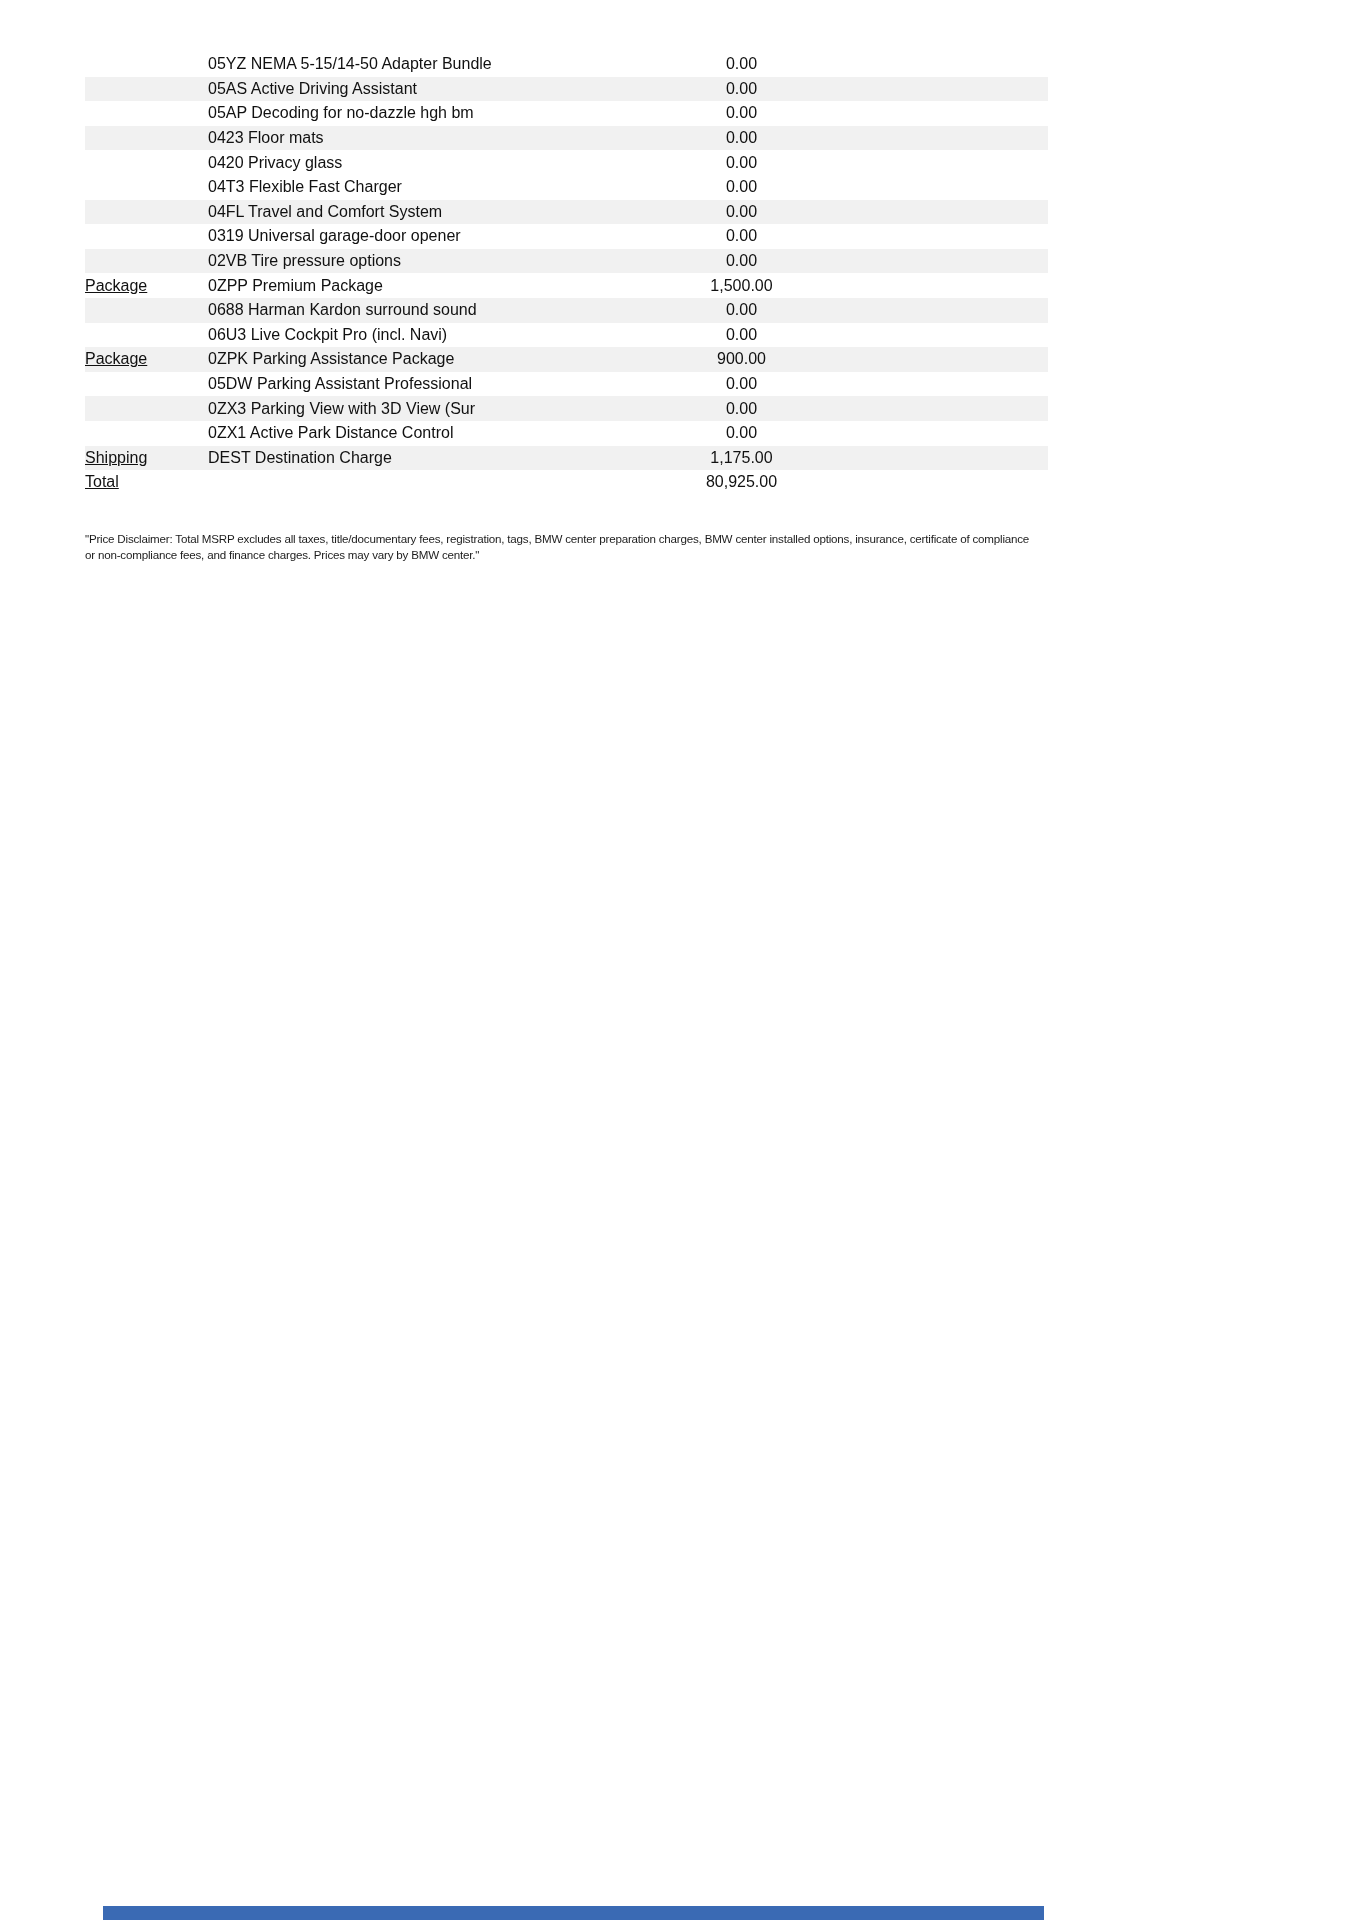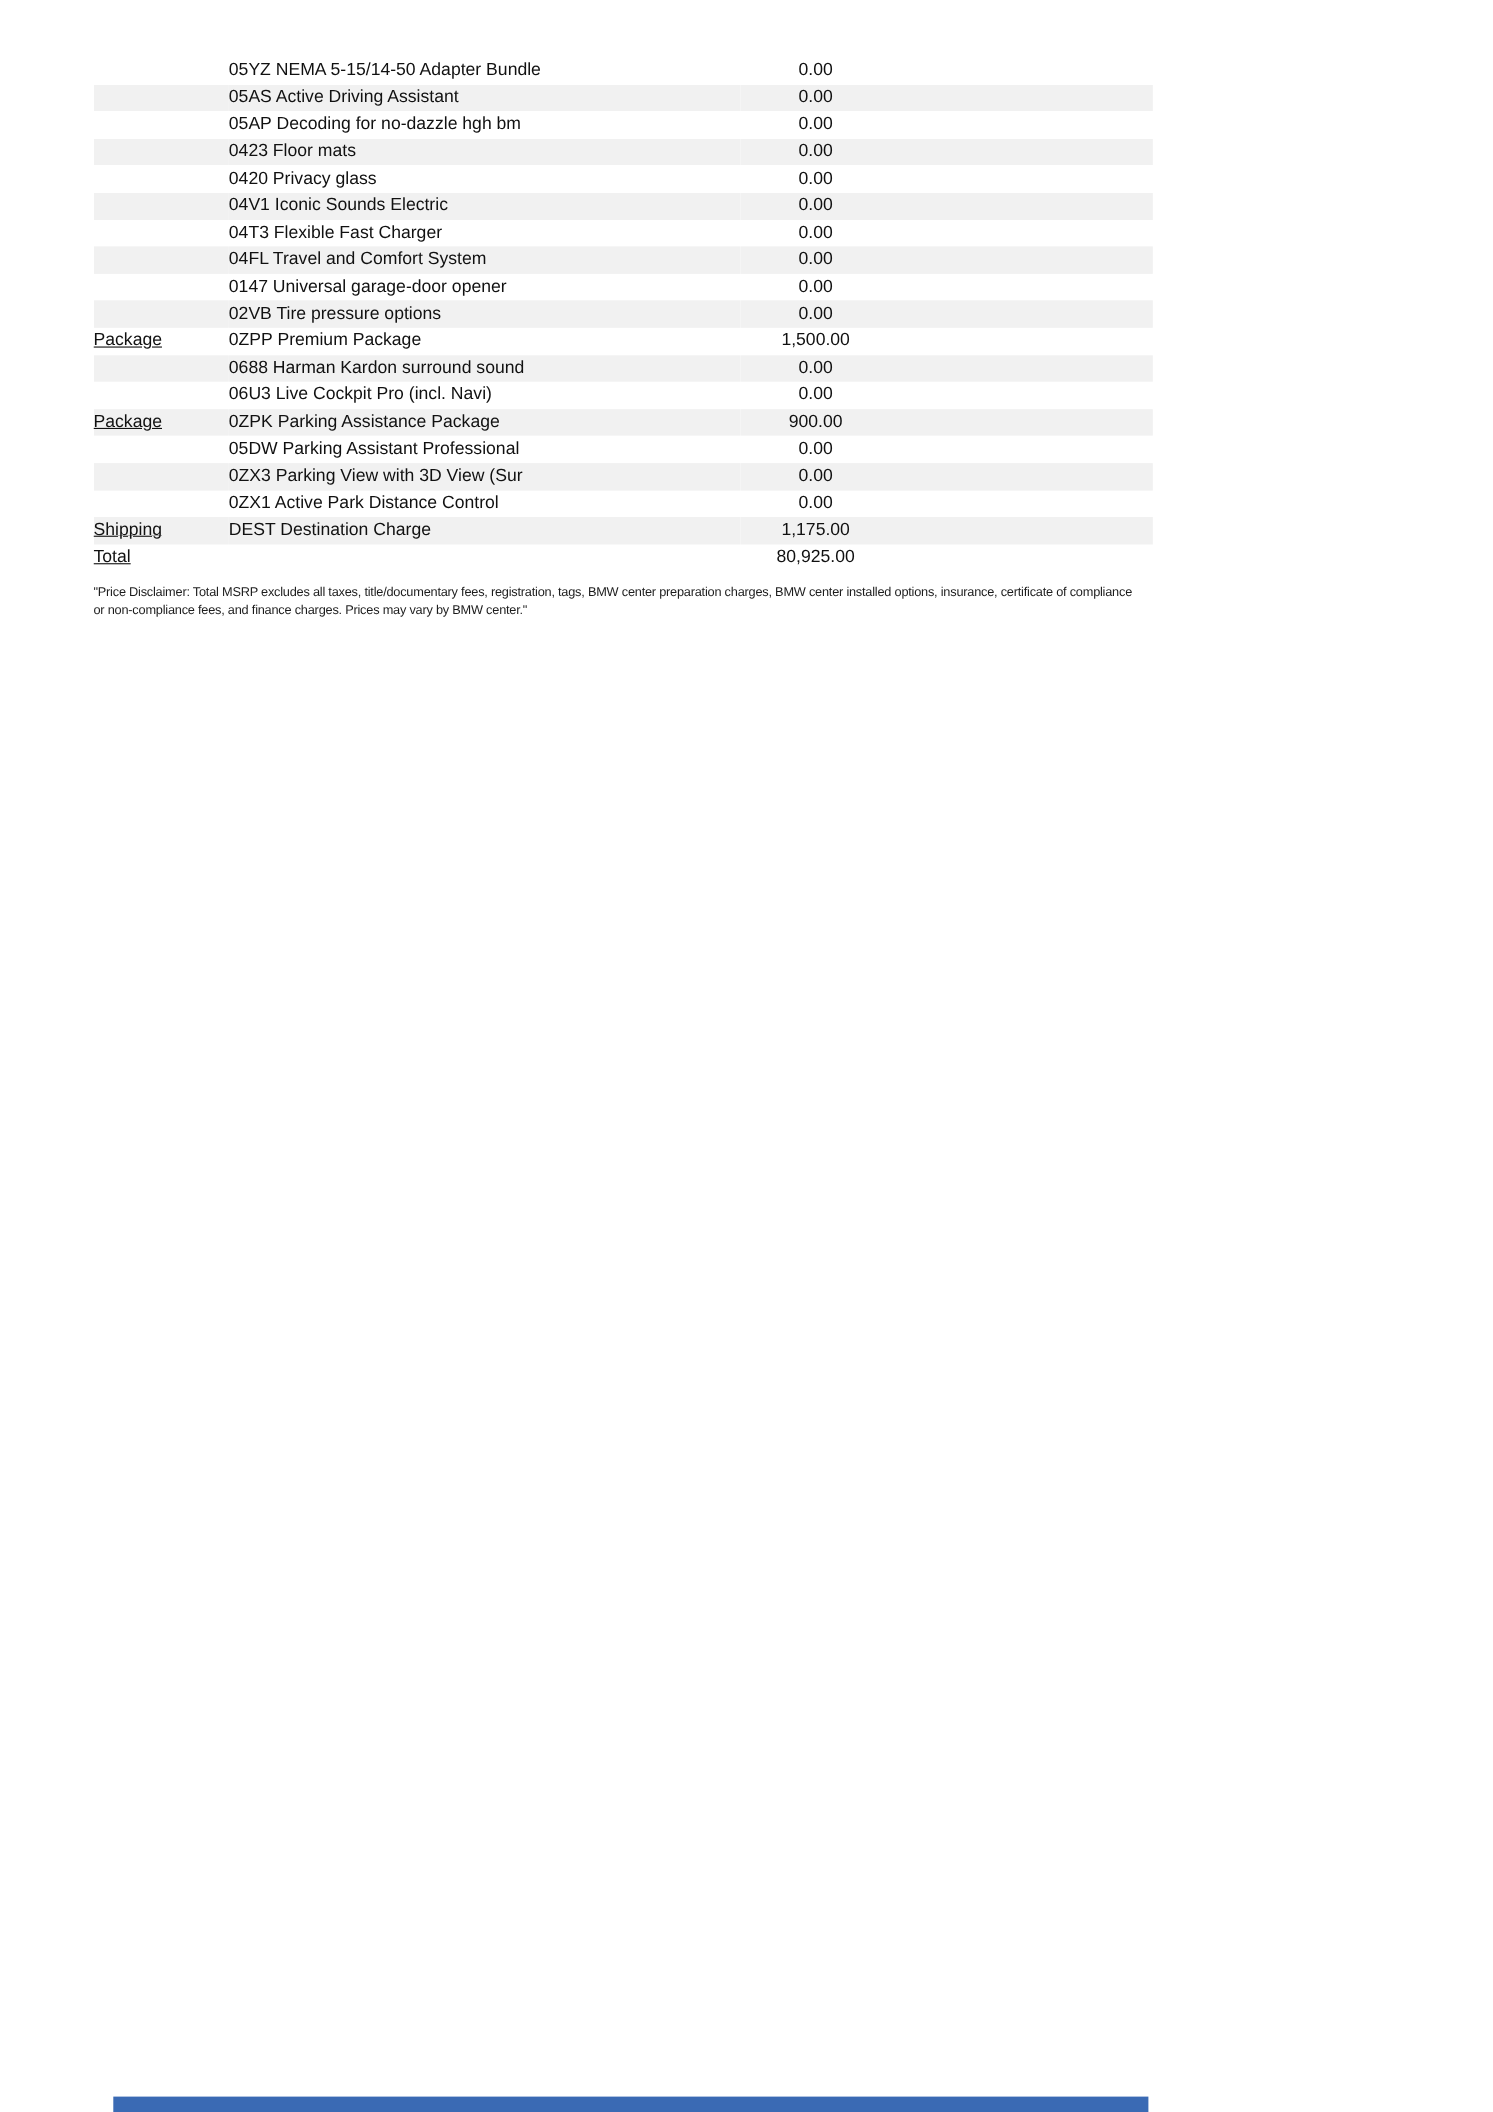--- a/index.html
+++ b/index.html
@@ -89,41 +89,35 @@
           <td class="col-item">0423 Floor mats</td>
           <td class="col-price">0.00</td>
           <td class="col-spacer"></td>
         </tr>
         <tr>
           <td class="col-category"></td>
           <td class="col-item">0420 Privacy glass</td>
           <td class="col-price">0.00</td>
           <td class="col-spacer"></td>
         </tr>
-        <tr class="shaded">
-          <td class="col-category"></td>
-          <td class="col-item">04V1 Iconic Sounds Electric</td>
-          <td class="col-price">0.00</td>
-          <td class="col-spacer"></td>
-        </tr>
         <tr>
           <td class="col-category"></td>
           <td class="col-item">04T3 Flexible Fast Charger</td>
           <td class="col-price">0.00</td>
           <td class="col-spacer"></td>
         </tr>
         <tr class="shaded">
           <td class="col-category"></td>
           <td class="col-item">04FL Travel and Comfort System</td>
           <td class="col-price">0.00</td>
           <td class="col-spacer"></td>
         </tr>
         <tr>
           <td class="col-category"></td>
-          <td class="col-item">0147 Universal garage-door opener</td>
+          <td class="col-item">0319 Universal garage-door opener</td>
           <td class="col-price">0.00</td>
           <td class="col-spacer"></td>
         </tr>
         <tr class="shaded">
           <td class="col-category"></td>
           <td class="col-item">02VB Tire pressure options</td>
           <td class="col-price">0.00</td>
           <td class="col-spacer"></td>
         </tr>
         <tr>

